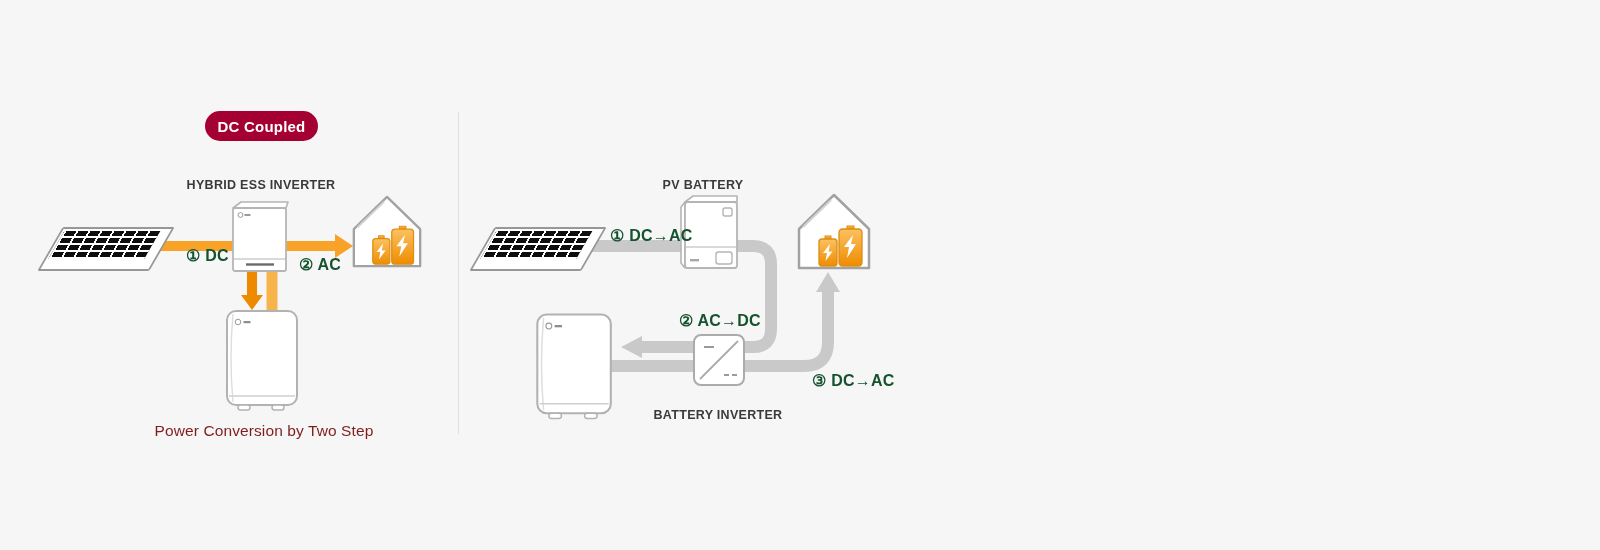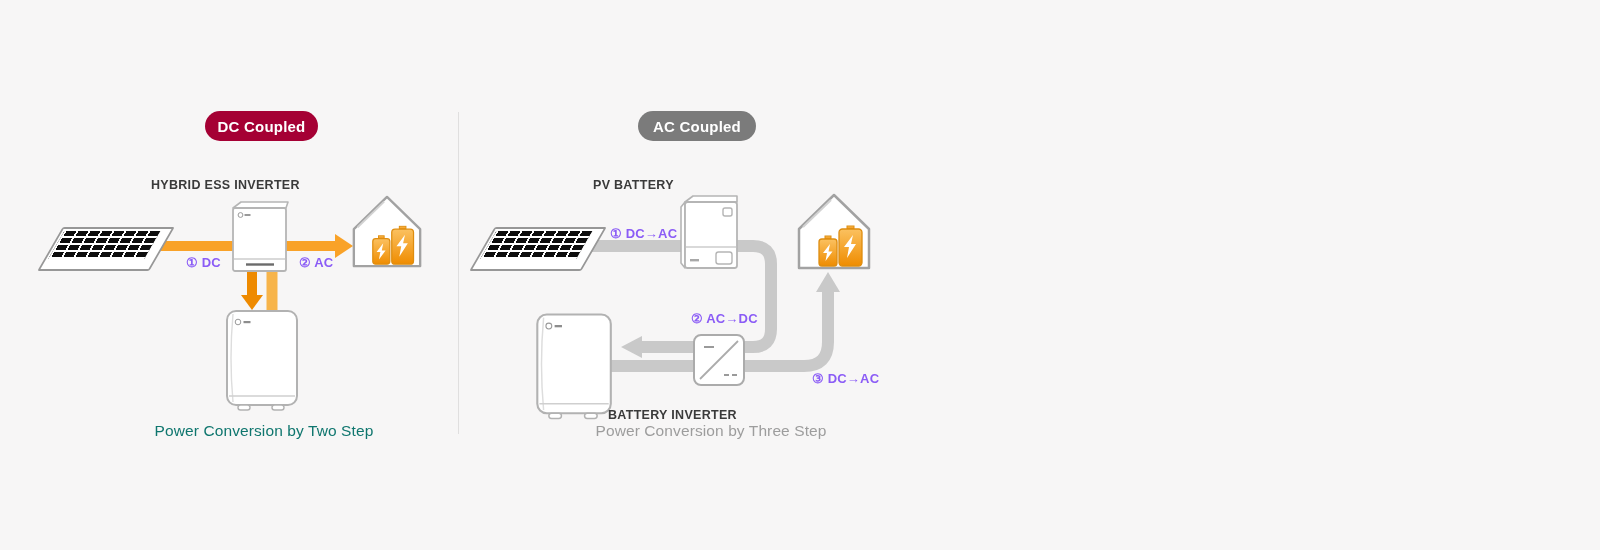--- a/index.html
+++ b/index.html
@@ -14,30 +14,30 @@
   .abs{position:absolute;}
   .badge{
     height:30px;border-radius:15px;
     display:flex;align-items:center;justify-content:center;
     color:#ffffff;font-size:15px;font-weight:700;letter-spacing:.2px;
   }
   .badge-dc{left:205px;top:111px;width:113px;background:#a50034;}
   .badge-ac{left:638px;top:111px;width:118px;background:#7b7b7b;}
   .devlbl{
     font-size:12.5px;font-weight:700;color:#3a3a3a;letter-spacing:.3px;
-    width:220px;
+    text-align:center;width:220px;
   }
   .steplbl{
-    font-size:13px;font-weight:700;color:#8b5cf6;letter-spacing:.2px;
+    font-size:16px;font-weight:700;color:#14532d;letter-spacing:.2px;
     white-space:nowrap;
   }
   .cap{
     font-size:15.5px;font-weight:500;text-align:center;width:320px;letter-spacing:.1px;
   }
-  .cap-red{color:#0f766e;}
+  .cap-red{color:#7f1d1d;}
   .cap-gray{color:#9d9d9d;}
   .divider{left:458px;top:112px;width:1px;height:322px;background:#e0dfdf;}
   
   .panel{
     width:104px;height:36px;background:#ffffff;border:2px solid #979797;
     border-radius:2px;padding:2px;box-sizing:content-box;
     transform:skewX(-30deg);
   }
   .panel-grid{
     width:96px;height:28px;
@@ -113,28 +113,27 @@
   <svg class="abs" style="left:221px;top:309px;" width="80" height="104" viewBox="0 0 80 104">
     <rect x="6" y="2" width="70" height="94" rx="9" fill="#ffffff" stroke="#b2b2b2" stroke-width="2"></rect>
     <path d="M12 5 Q8 49 12 93" fill="none" stroke="#dddddd" stroke-width="1.4"></path>
     <circle cx="17" cy="13" r="2.8" fill="none" stroke="#9a9a9a" stroke-width="1"></circle>
     <rect x="22.5" y="12" width="7" height="2.2" fill="#8d8d8d"></rect>
     <path d="M8 87 H74" stroke="#cfcfcf" stroke-width="1.4"></path>
     <rect x="17" y="96" width="12" height="5" rx="2.5" fill="#ffffff" stroke="#b2b2b2" stroke-width="1.4"></rect>
     <rect x="51" y="96" width="12" height="5" rx="2.5" fill="#ffffff" stroke="#b2b2b2" stroke-width="1.4"></rect>
   </svg>
 
-  <div class="abs steplbl" style="left:186px;top:255px;">① DC</div>
+  <div class="abs steplbl" style="left:186px;top:246px;">① DC</div>
   <div class="abs steplbl" style="left:299px;top:255px;text-align:right;">② AC</div>
 
   <div class="abs cap cap-red" style="left:104px;top:422px;">Power Conversion by Two Step</div>
 
   <div class="abs divider"></div>
 
-  <div class="abs badge badge-ac">AC Coupled</div>
 
   <div class="abs devlbl" style="left:593px;top:178px;">PV BATTERY</div>
 
   <div class="abs panel" style="left:482px;top:227px;">
     <div class="panel-grid"></div>
   </div>
 
   <svg class="abs" style="left:678px;top:194px;" width="62" height="76" viewBox="0 0 62 76">
     <polygon points="7,8 15,2 59,2 59,8" fill="#ffffff" stroke="#b5b5b5" stroke-width="1.6" stroke-linejoin="round"></polygon>
     <polygon points="7,8 3,13 3,69 7,74" fill="#ffffff" stroke="#b5b5b5" stroke-width="1.6" stroke-linejoin="round"></polygon>
@@ -167,20 +166,19 @@
   </svg>
 
   <svg class="abs" style="left:692px;top:331px;" width="54" height="56" viewBox="0 0 54 56">
     <rect x="2" y="4" width="50" height="50" rx="7" fill="#ffffff" stroke="#ababab" stroke-width="2"></rect>
     <path d="M8 48 L46 10" stroke="#ababab" stroke-width="1.8"></path>
     <path d="M12 16 H22" stroke="#9a9a9a" stroke-width="2"></path>
     <path d="M32 44 H37 M40 44 H45" stroke="#9a9a9a" stroke-width="2"></path>
   </svg>
 
   <div class="abs steplbl" style="left:610px;top:226px;">① DC→AC</div>
-  <div class="abs steplbl" style="left:679px;top:311px;margin-left:12px;">② AC→DC</div>
+  <div class="abs steplbl" style="left:679px;top:311px;">② AC→DC</div>
   <div class="abs steplbl" style="left:812px;top:371px;">③ DC→AC</div>
 
   <div class="abs devlbl" style="left:608px;top:408px;">BATTERY INVERTER</div>
 
-  <div class="abs cap cap-gray" style="left:551px;top:422px;">Power Conversion by Three Step</div>
 
 </div>
 
 </body></html>

